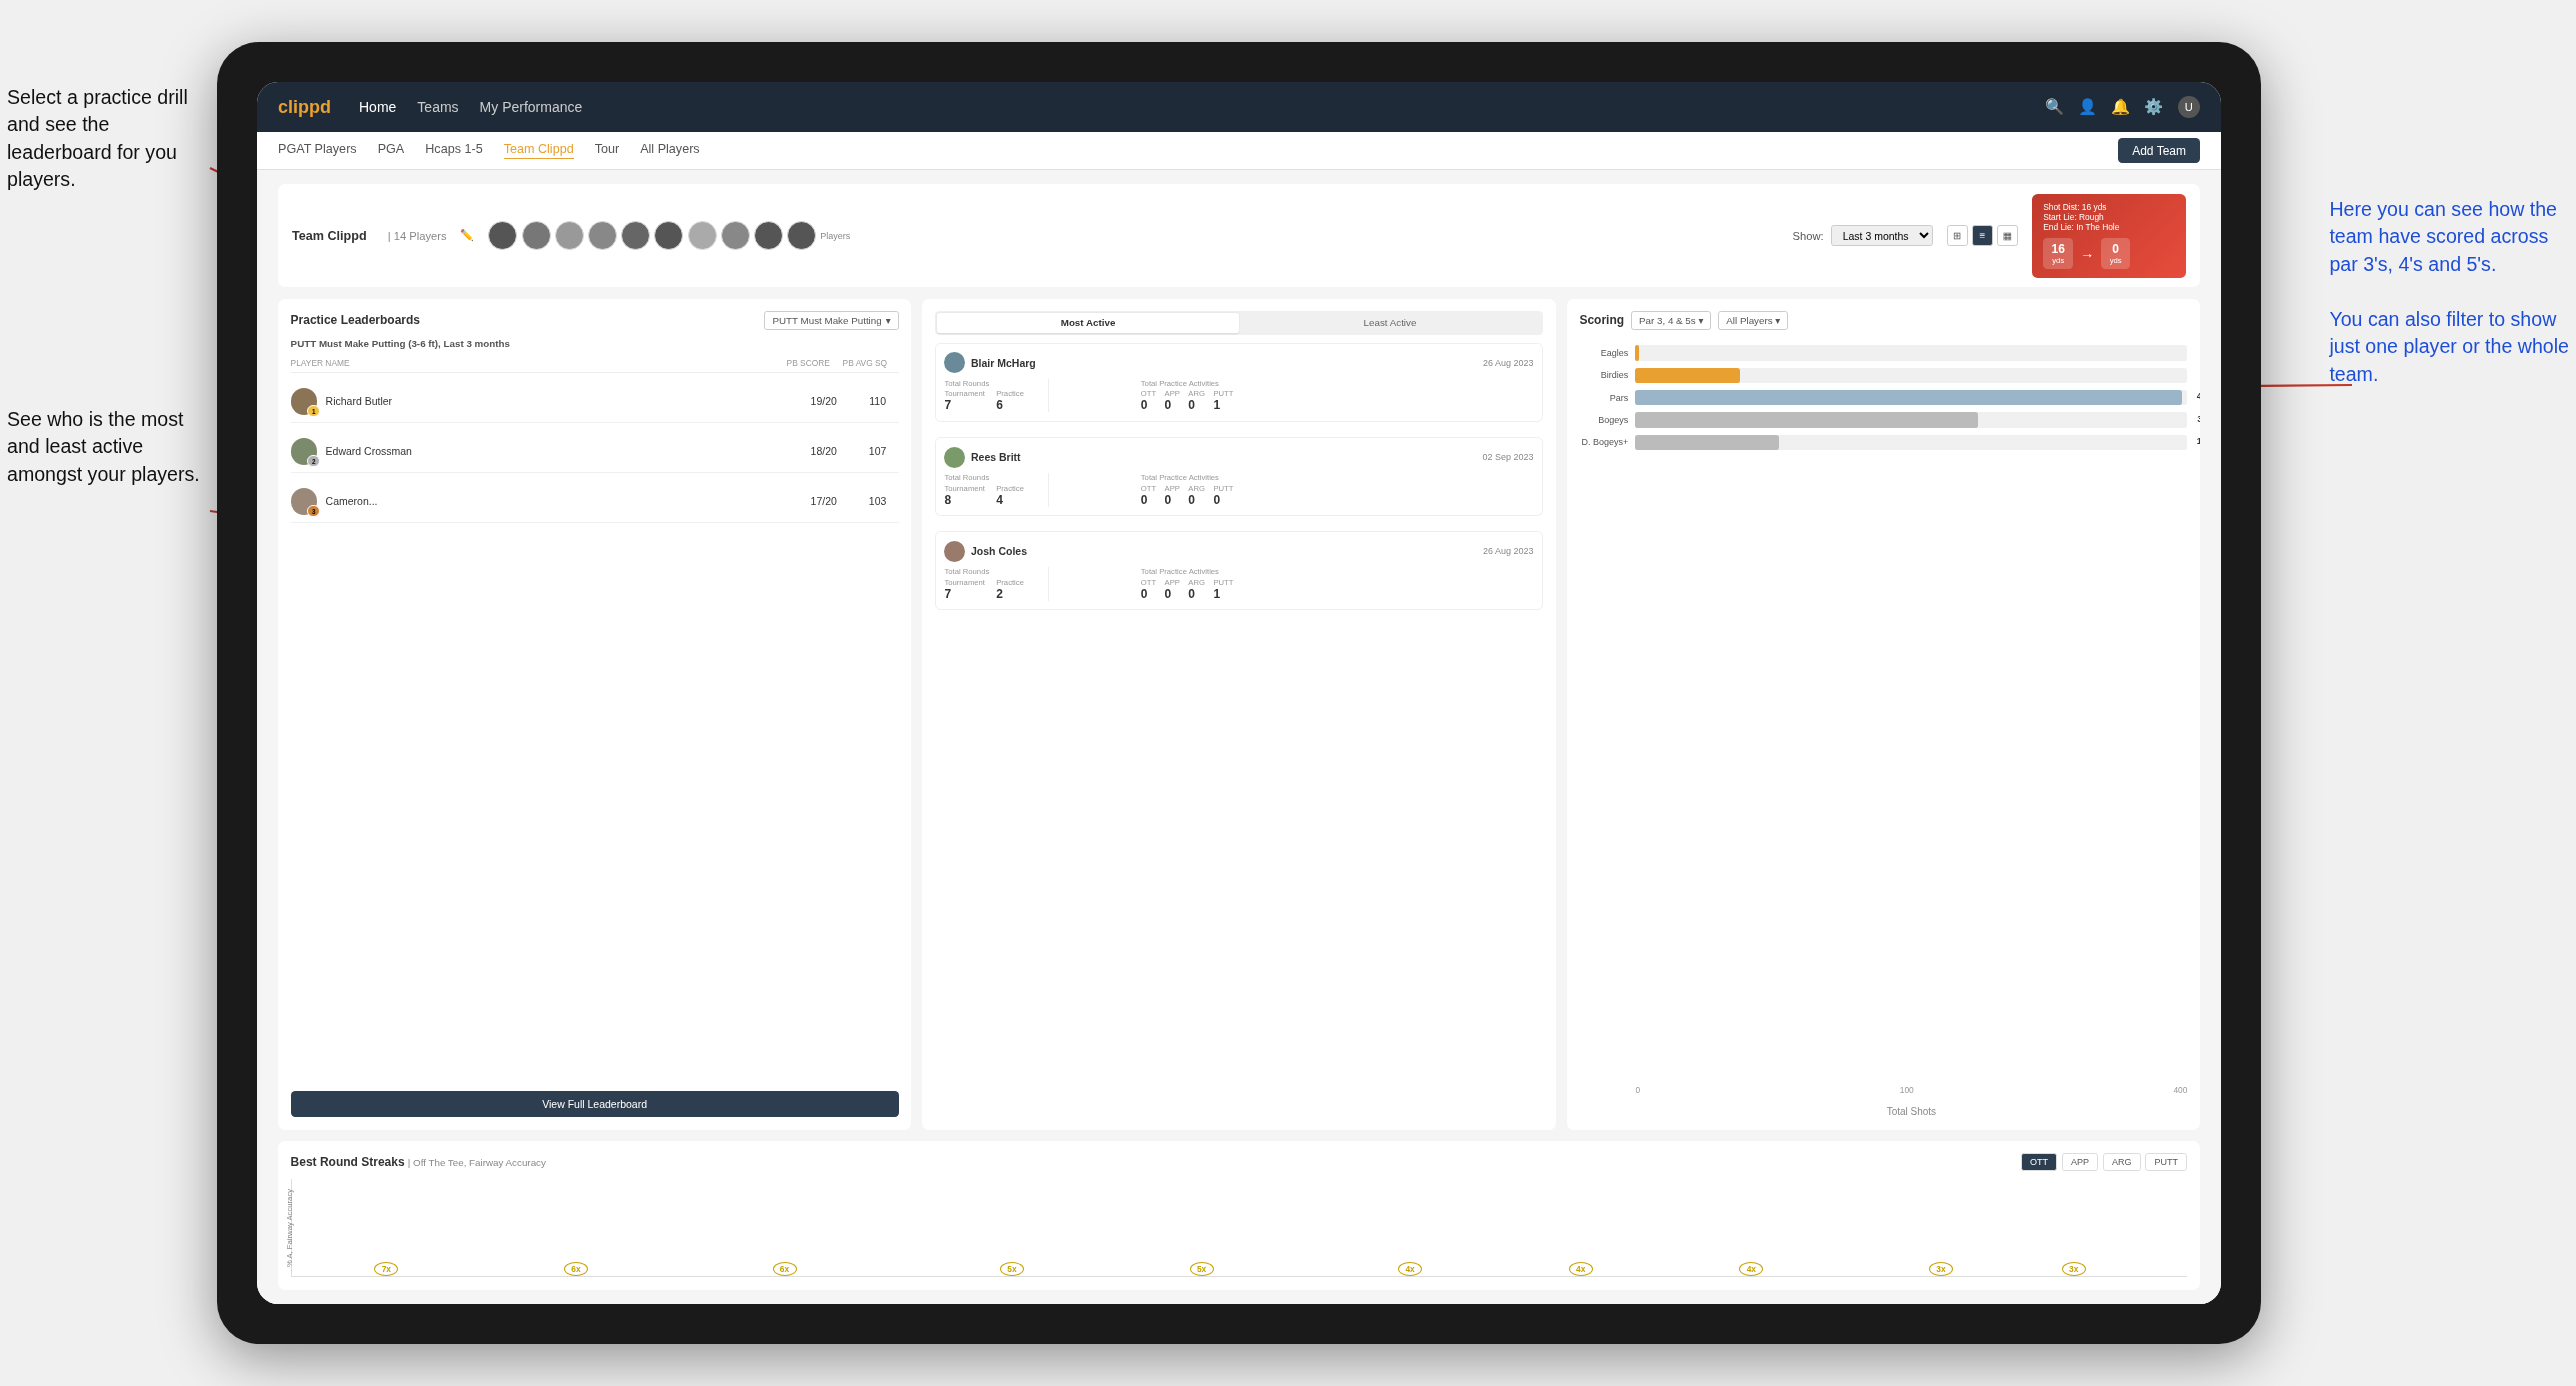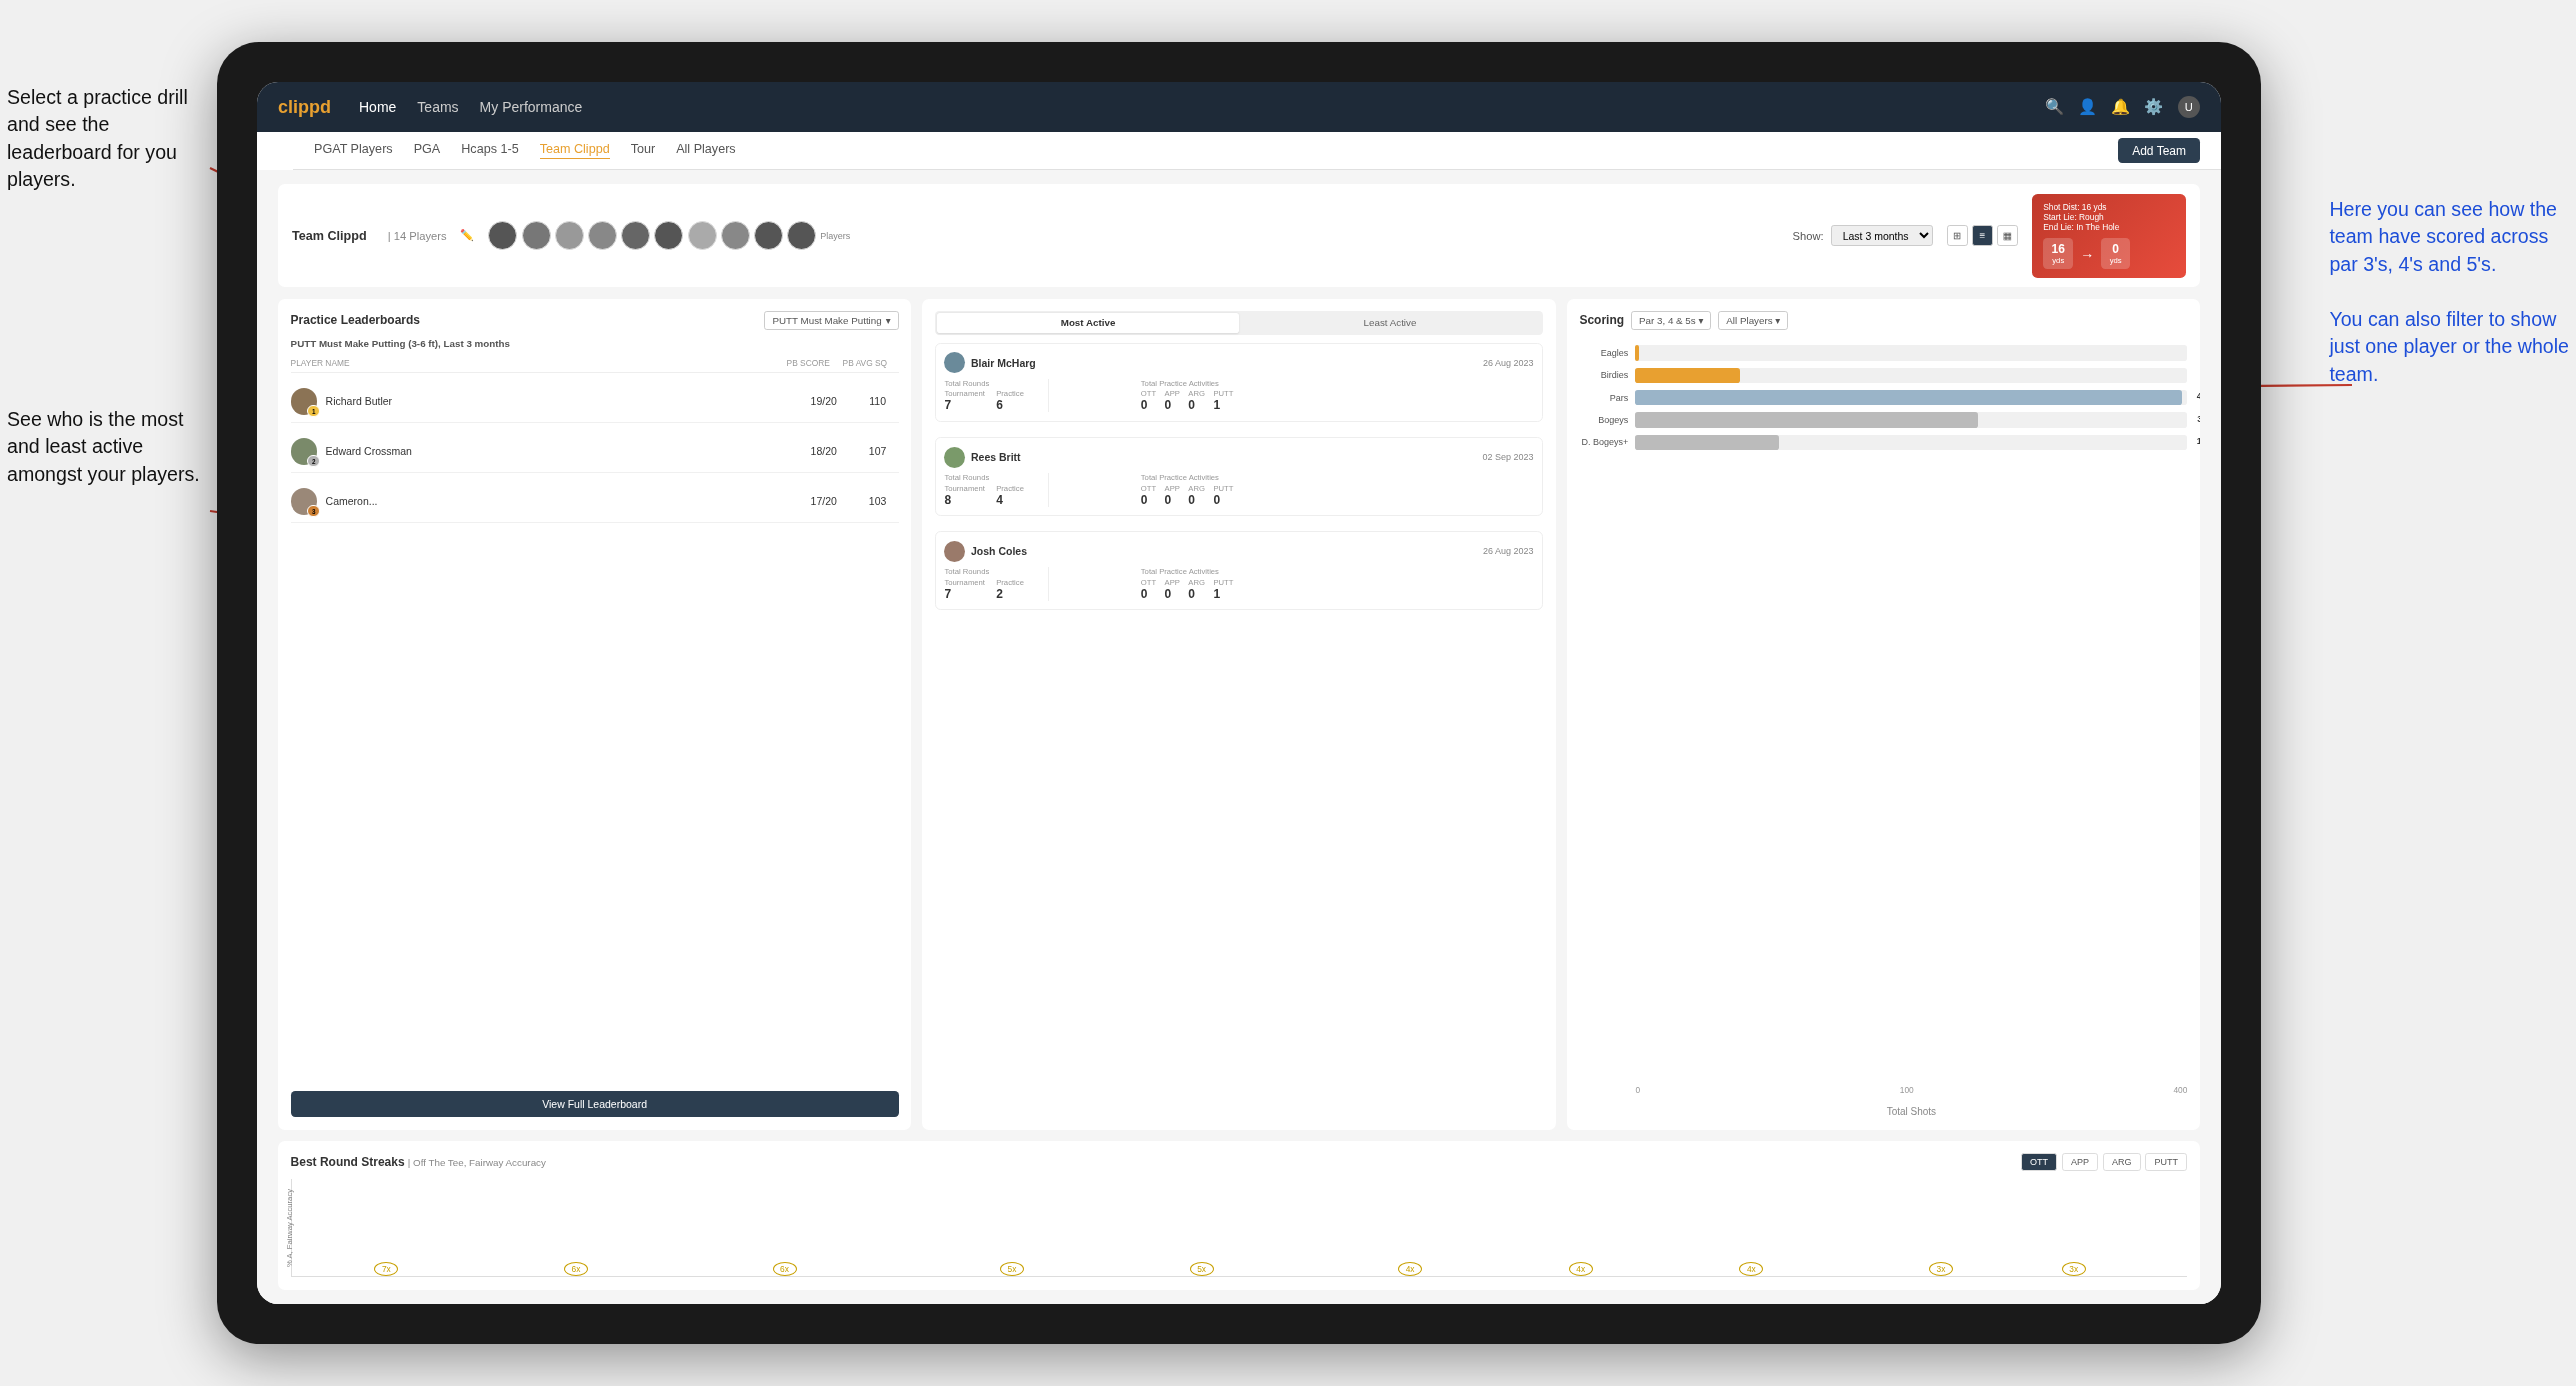--- a/index.html
+++ b/index.html
@@ -73,21 +73,20 @@
 
     
     .subnav {
       background: #fff;
       border-bottom: 0.7px solid #e0e0e0;
       display: flex;
       align-items: center;
       padding: 0 21px;
       height: 38px;
       flex-shrink: 0;
-      margin-left: 36px;
     }
     .subnav-links {
       display: flex;
       gap: 21px;
       flex: 1;
     }
     .subnav-link {
       font-size: 12.6px;
       color: #555;
       cursor: pointer;
@@ -488,21 +487,21 @@
       align-items: center;
       transform: translateX(-50%);
     }
     .streak-dot-circle {
       width: 24px; height: 14px;
       border-radius: 50%;
       border: 1.4px solid #c8a000;
       background: #fff;
       display: flex; align-items: center; justify-content: center;
       font-size: 8.4px;
-      font-weight: 400;
+      font-weight: 700;
       color: #c8a000;
     }
     .streak-line {
       width: 0.7px;
       background: #c8a000;
       flex: 1;
     }
 
     
     .ann1 {

